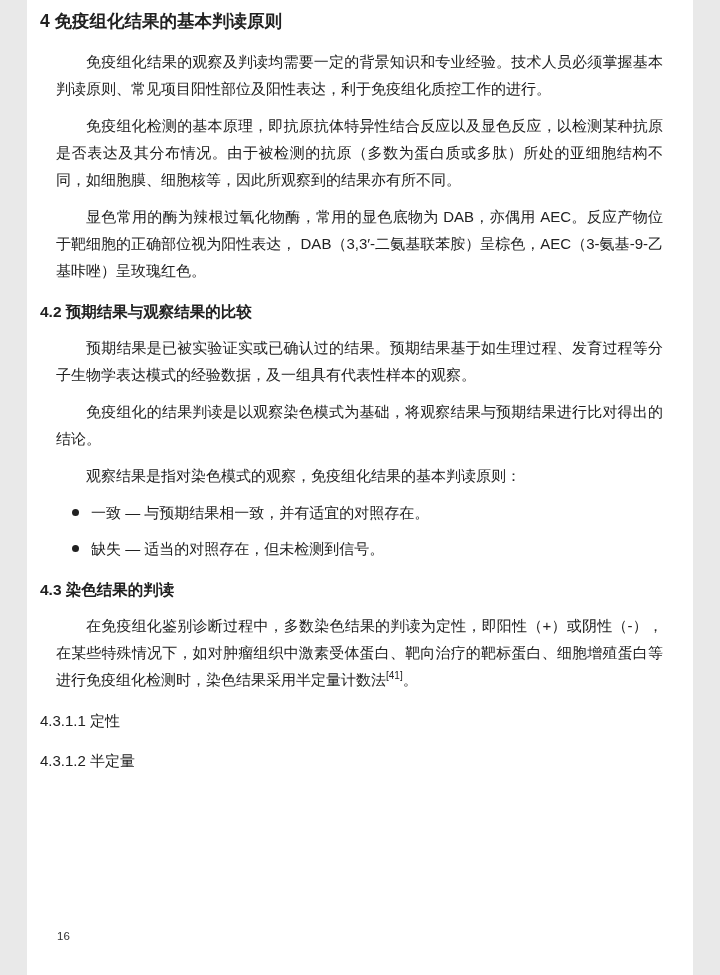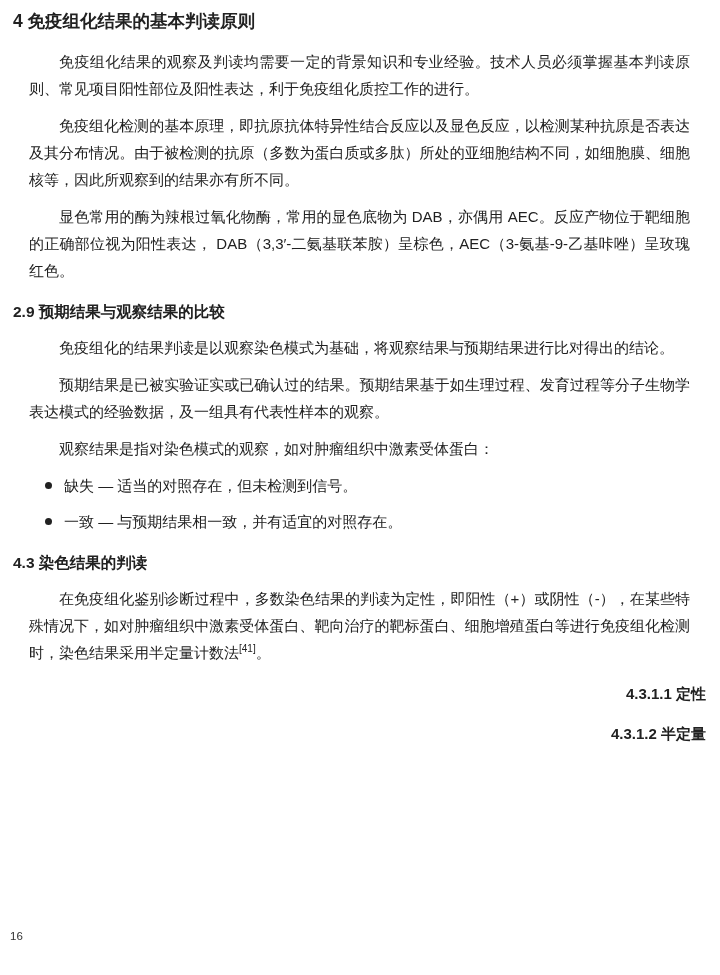--- a/index.html
+++ b/index.html
@@ -1,18 +1,18 @@
 <!DOCTYPE html>
 <html lang="zh"><head>
 <meta charset="utf-8">
 <style>
   html, body { margin: 0; padding: 0; background: #e9e9e9; }
   .page {
     position: relative;
-    width: 720px;
+    width: 666px;
     height: 975px;
     margin: 0 auto;
     background: #ffffff;
     box-sizing: border-box;
     padding: 8px 14px 0 13px;
     font-family: "Liberation Sans", "DejaVu Sans", sans-serif;
     color: #212121;
     overflow: hidden;
   }
   .h1 {
@@ -22,24 +22,23 @@
     margin: 0 0 14px 0;
   }
   .h2 {
     font-size: 15.5px;
     font-weight: 700;
     line-height: 24px;
     margin: 16px 0 8px 0;
   }
   .h-plain {
     font-size: 15px;
-    font-weight: 700;
+    font-weight: 400;
     line-height: 24px;
     margin: 16px 0 8px 0;
-    text-align: right;
   }
   p.body {
     font-size: 15px;
     line-height: 27px;
     margin: 10px 16px;
     text-indent: 2em;
     text-align: justify;
   }
   ul.bullets {
     list-style: none;
@@ -61,51 +60,51 @@
     background: #212121;
     margin: 10px 12px 0 2px;
   }
   sup.cite {
     font-size: 10px;
     line-height: 0;
     vertical-align: super;
   }
   .page-number {
     position: absolute;
-    left: 10px;
+    left: 30px;
     top: 930px;
     font-size: 11.5px;
     color: #333333;
   }
 </style>
 </head>
 <body>
 
 <div class="page">
 
   <div class="h1">4 免疫组化结果的基本判读原则</div>
 
   <p class="body">免疫组化结果的观察及判读均需要一定的背景知识和专业经验。技术人员必须掌握基本判读原则、常见项目阳性部位及阳性表达，利于免疫组化质控工作的进行。</p>
 
   <p class="body">免疫组化检测的基本原理，即抗原抗体特异性结合反应以及显色反应，以检测某种抗原是否表达及其分布情况。由于被检测的抗原（多数为蛋白质或多肽）所处的亚细胞结构不同，如细胞膜、细胞核等，因此所观察到的结果亦有所不同。</p>
   <p class="body">显色常用的酶为辣根过氧化物酶，常用的显色底物为 DAB，亦偶用 AEC。反应产物位于靶细胞的正确部位视为阳性表达， DAB（3,3′-二氨基联苯胺）呈棕色，AEC（3-氨基-9-乙基咔唑）呈玫瑰红色。</p>
 
-  <div class="h2">2.9 预期结果与观察结果的比较</div>
+  <div class="h2">4.2 预期结果与观察结果的比较</div>
+  <p class="body">预期结果是已被实验证实或已确认过的结果。预期结果基于如生理过程、发育过程等分子生物学表达模式的经验数据，及一组具有代表性样本的观察。</p>
   <p class="body">免疫组化的结果判读是以观察染色模式为基础，将观察结果与预期结果进行比对得出的结论。</p>
-  <p class="body">预期结果是已被实验证实或已确认过的结果。预期结果基于如生理过程、发育过程等分子生物学表达模式的经验数据，及一组具有代表性样本的观察。</p>
-  <p class="body">观察结果是指对染色模式的观察，如对肿瘤组织中激素受体蛋白：</p>
+  <p class="body">观察结果是指对染色模式的观察，免疫组化结果的基本判读原则：</p>
 
   <ul class="bullets">
     <li>
       <span class="dot"></span>
-      <span>缺失 — 适当的对照存在，但未检测到信号。</span>
+      <span>一致 — 与预期结果相一致，并有适宜的对照存在。</span>
     </li>
     <li>
       <span class="dot"></span>
-      <span>一致 — 与预期结果相一致，并有适宜的对照存在。</span>
+      <span>缺失 — 适当的对照存在，但未检测到信号。</span>
     </li>
   </ul>
 
   <div class="h2">4.3 染色结果的判读</div>
 
   <p class="body"><span>在免疫组化鉴别诊断过程中，多数染色结果的判读为定性，即阳性（+）或阴性（-），在某些特殊情况下，如对肿瘤组织中激素受体蛋白、靶向治疗的靶标蛋白、细胞增殖蛋白等进行免疫组化检测时，染色结果采用半定量计数法</span><sup class="cite">[41]</sup><span>。</span></p>
 
   <div class="h-plain">4.3.1.1 定性</div>
 
   <div class="h-plain">4.3.1.2 半定量</div>

